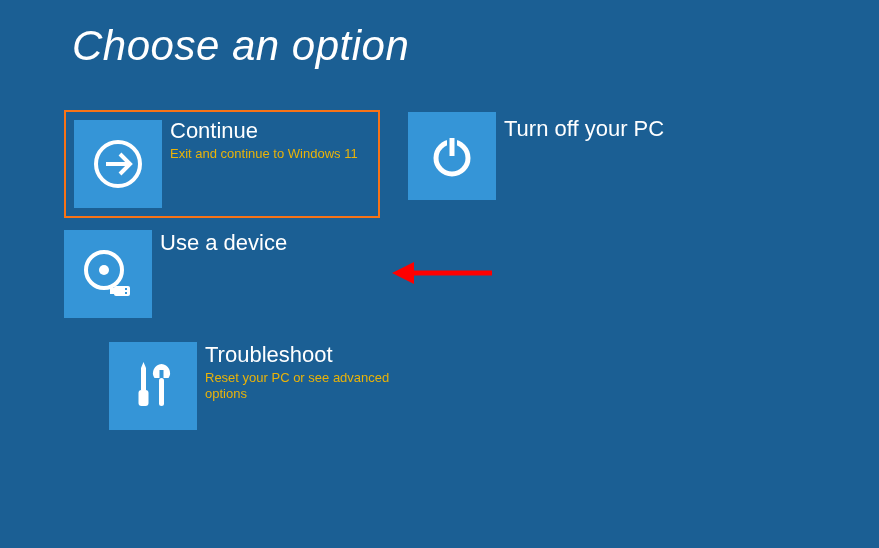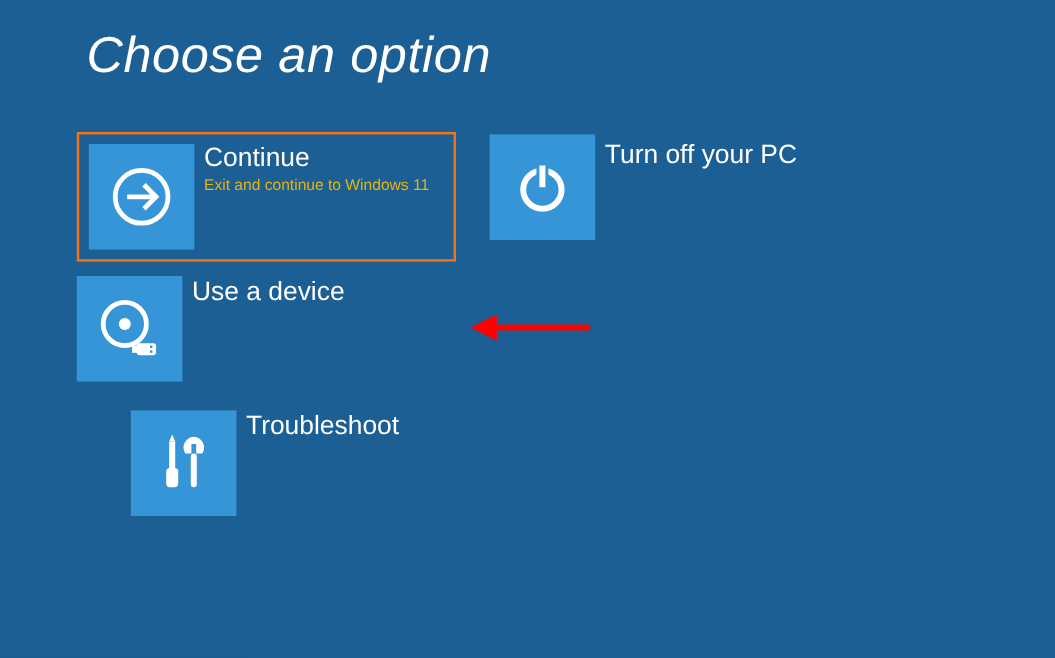--- a/index.html
+++ b/index.html
@@ -133,20 +133,21 @@
 
       <rect x="16" y="10" width="5" height="22" fill="#ffffff"></rect>
       <rect x="13.5" y="32" width="10" height="16" rx="3" fill="#ffffff"></rect>
       <polygon points="16,10 21,10 18.5,4" fill="#ffffff"></polygon>
 
       <rect x="34" y="20" width="5" height="28" rx="2.5" fill="#ffffff"></rect>
       <path d="M36.5 6 a9 9 0 0 0 -7 14 l5 0 l0 -8 l4 0 l0 8 l5 0 a9 9 0 0 0 -7 -14 z" fill="#ffffff"></path>
     </svg>
   </div>
   <div class="tile-title">Troubleshoot</div>
+  <div class="tile-desc">Reset your PC or see advanced options</div>
 </div>
 
 <div class="arrow-annot">
   <svg width="100" height="30" viewBox="0 0 100 30">
     <line x1="100" y1="15" x2="18" y2="15" stroke="#ff0000" stroke-width="5"></line>
     <polygon points="0,15 22,4 22,26" fill="#ff0000"></polygon>
   </svg>
 </div>
 
 </body></html>

